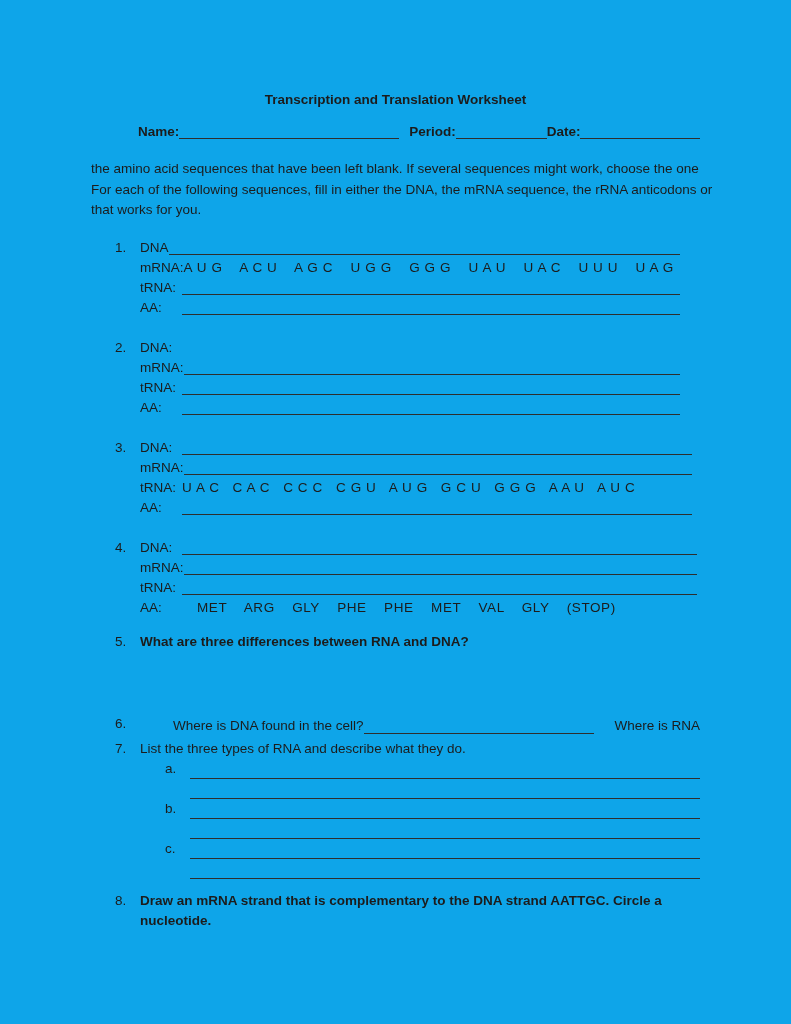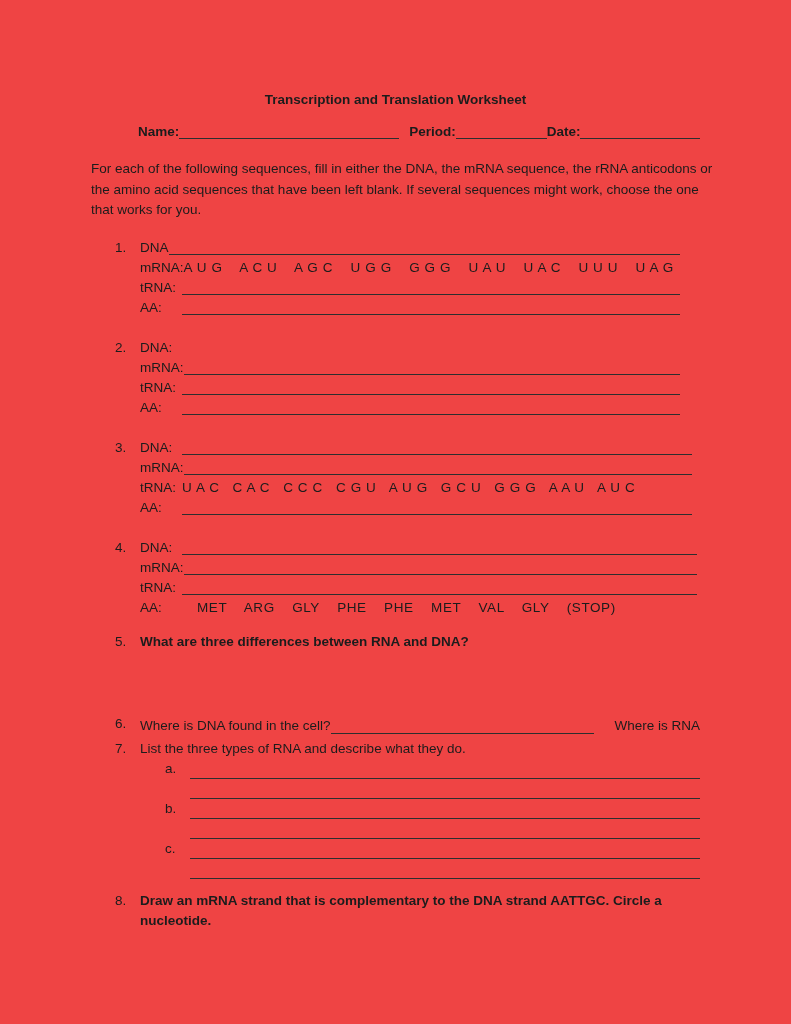--- a/index.html
+++ b/index.html
@@ -1,20 +1,20 @@
 <!DOCTYPE html>
 <html><head>
 <meta charset="utf-8">
 <style>
   html, body { margin: 0; padding: 0; background: #ffffff; }
   .page {
     position: relative;
     width: 791px;
     height: 1024px;
-    background: #ef4444;
+    background: #0ea5e9;
     overflow: hidden;
     font-family: "Liberation Sans", "DejaVu Sans", sans-serif;
     font-size: 13.5px;
     color: #1c1c1c;
   }
   .content { padding: 90px 91px 0 91px; }
 
   .title {
     margin: 0 0 13px 0;
     font-size: 13.5px;
@@ -64,21 +64,21 @@
   .q4 .seq-row .fill { margin-right: 3px; }
 
   .q-q4 { margin-bottom: 14px; }
   .q-q5 { margin-bottom: 62px; }
   .q-q6 { margin-bottom: 2px; }
   .q-q7 { margin-bottom: 12px; }
   .q-q8 { margin-bottom: 0; }
 
   
   .q6-line { display: flex; align-items: flex-end; height: 23px; line-height: 23px; }
-  .q6-line .before, .q6-line .after { flex: none; white-space: pre; }
+  .q6-line .before, .q6-line .after { flex: none; white-space: pre; margin-left: 33px; }
   .q6-line .after { margin-left: 20px; }
   .q6-line2 { padding-right: 58px; }
 
   
   .q7-text { line-height: 20px; margin-bottom: 0; }
   .sub-item { display: flex; margin-bottom: 0; }
   .sub-letter { flex: none; width: 25px; margin-left: 25px; line-height: 19px; }
   .sub-lines { flex: 1; }
   .sub-line { height: 19px; border-bottom: 1.3px solid #2e2e2e; }
 </style>
@@ -99,22 +99,22 @@
         <span>Period:</span>
         <span class="fill"></span>
       </span>
       <span class="hf-group hf-date">
         <span>Date:</span>
         <span class="fill"></span>
       </span>
     </div>
 
     <div class="instructions">
+      <div>the amino acid sequences that have been left blank. If several sequences might work, choose the one</div>
       <div>For each of the following sequences, fill in either the DNA, the mRNA sequence, the rRNA anticodons or</div>
-      <div>the amino acid sequences that have been left blank. If several sequences might work, choose the one</div>
       <div>that works for you.</div>
     </div>
 
     <div class="q q1">
       <span class="q-num">1.</span>
       <div class="q-body">
         <div class="seq-row">
           <span class="seq-label auto">DNA</span>
           <span class="fill"></span>
         </div>

